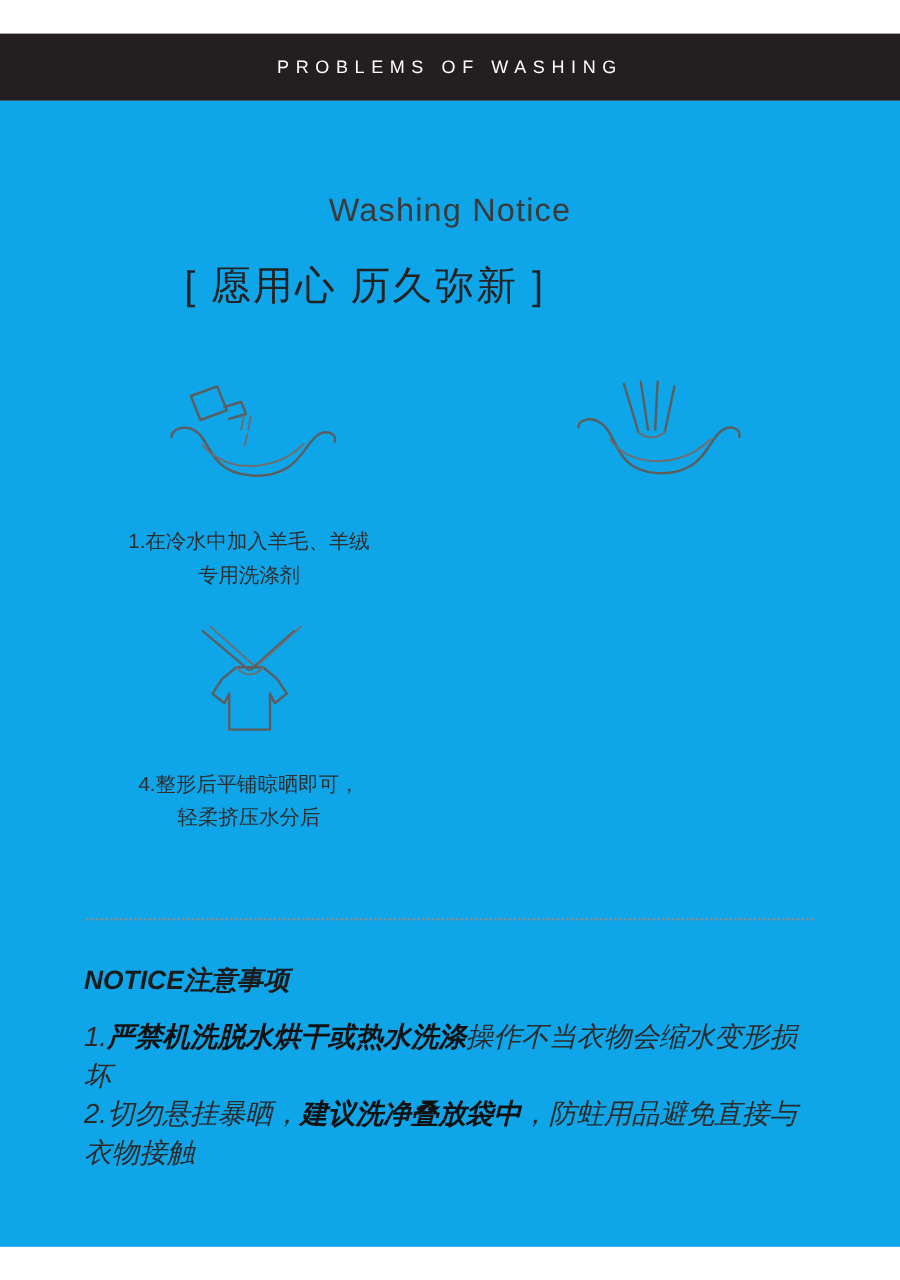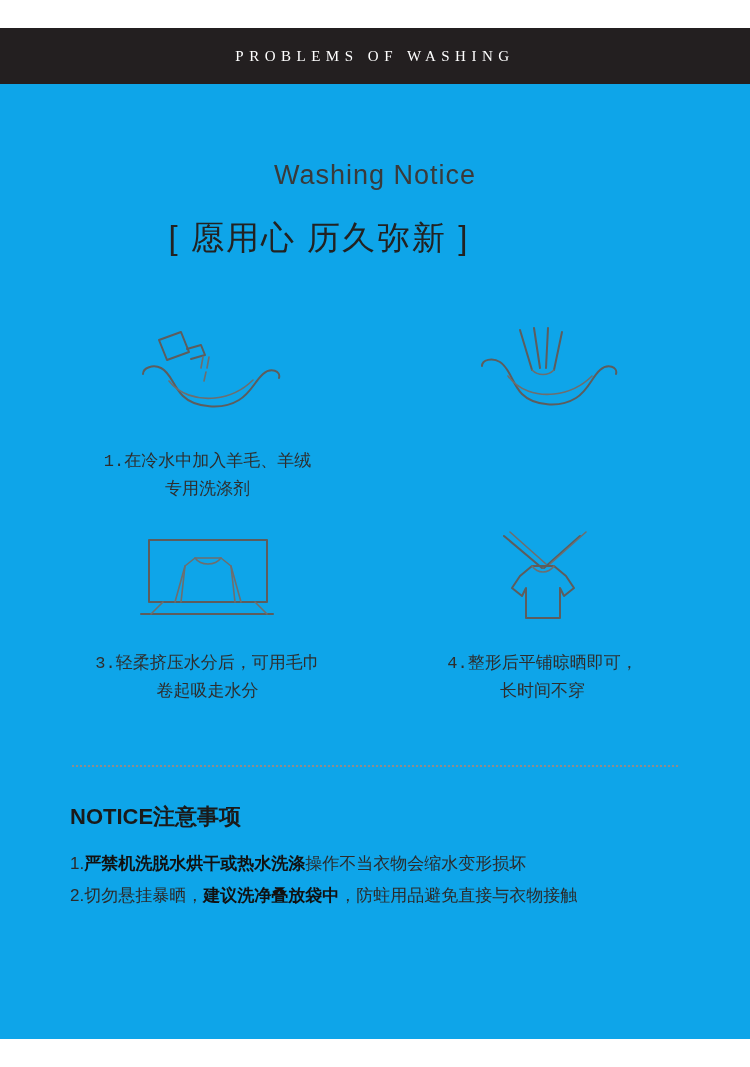--- a/index.html
+++ b/index.html
@@ -31,21 +31,20 @@
     display: flex;
     align-items: center;
     justify-content: center;
   }
   .banner-text {
     color: #ffffff;
     font-size: 15px;
     letter-spacing: 5.5px;
     font-weight: 400;
     white-space: nowrap;
-    font-family: Liberation Serif, serif;
   }
   
   .card {
     position: absolute;
     left: 0;
     top: 84px;
     width: 750px;
     height: 955px;
     background: #0ea5e9;
   }
@@ -55,36 +54,35 @@
     top: 76px;
     width: 750px;
     text-align: center;
     font-size: 27px;
     color: #3a3a3a;
     letter-spacing: 1px;
     font-weight: 400;
   }
   .title-cn {
     position: absolute;
-    left: 15px;
+    left: 0;
     top: 132px;
     width: 608px;
     text-align: center;
     font-size: 33px;
     color: #222222;
     letter-spacing: 2px;
     font-weight: 400;
   }
   
   .steps {
     position: absolute;
     left: 40px;
-    top: 240px;
+    top: 230px;
     width: 670px;
-    font-family: Liberation Mono, monospace;
   }
   .step-row {
     display: flex;
   }
   .step {
     width: 335px;
     display: flex;
     flex-direction: column;
     align-items: center;
   }
@@ -111,29 +109,30 @@
     top: 681px;
     width: 606px;
     border-top: 2px dotted #8d8d8d;
   }
   
   .notice {
     position: absolute;
     left: 70px;
     top: 718px;
     width: 615px;
+    font-style: italic;
   }
   .notice-title {
     font-size: 22px;
     font-weight: bold;
     color: #1a1a1a;
     margin-bottom: 16px;
   }
   .notice-line {
-    font-size: 17px;
+    font-size: 23px;
     line-height: 32px;
     color: #2b2b2b;
   }
   .notice-line b {
     font-weight: bold;
     color: #111111;
   }
   svg { display: block; }
   .ln {
     fill: none;
@@ -206,58 +205,37 @@
             </svg>
           </div>
           <div class="step-text">
           </div>
         </div>
 
       </div>
 
       <div class="step-row step-row-2">
 
-        <div class="step">
-          <div class="step-icon">
-            <svg width="170" height="110" viewBox="0 0 170 110">
-
-              <rect class="ln" x="26" y="14" width="118" height="62"></rect>
-
-              <path class="ln-thin" d="M52 76 L62 40 L72 32 L98 32 L108 40 L118 76"></path>
-              <path class="ln-thin" d="M72 32 C78 40 92 40 98 32"></path>
-              <path class="ln-thin" d="M62 40 L58 76"></path>
-              <path class="ln-thin" d="M108 40 L112 76"></path>
-
-              <path class="ln" d="M18 88 L150 88"></path>
-              <path class="ln-thin" d="M40 76 L28 88"></path>
-              <path class="ln-thin" d="M132 76 L144 88"></path>
-            </svg>
-          </div>
-          <div class="step-text">
-            <div>3.轻柔挤压水分后，可用毛巾</div>
-            <div>卷起吸走水分</div>
-          </div>
-        </div>
 
         <div class="step">
           <div class="step-icon">
             <svg width="170" height="110" viewBox="0 0 170 110">
 
               <path class="ln" d="M46 10 L84 42"></path>
               <path class="ln" d="M122 10 L86 42"></path>
               <path class="ln-thin" d="M52 6 L88 38"></path>
               <path class="ln-thin" d="M128 6 L92 38"></path>
 
               <path class="ln" d="M62 50 L74 40 L96 40 L108 50 L116 62 L106 70 L102 62 L102 92 L68 92 L68 62 L64 70 L54 62 Z"></path>
               <path class="ln-thin" d="M74 40 C80 48 90 48 96 40"></path>
             </svg>
           </div>
           <div class="step-text">
             <div>4.整形后平铺晾晒即可，</div>
-            <div>长时间不穿</div>
+            <div>轻柔挤压水分后</div>
           </div>
         </div>
 
       </div>
     </div>
 
     <div class="divider"></div>
 
     <div class="notice">
       <div class="notice-title">NOTICE注意事项</div>

